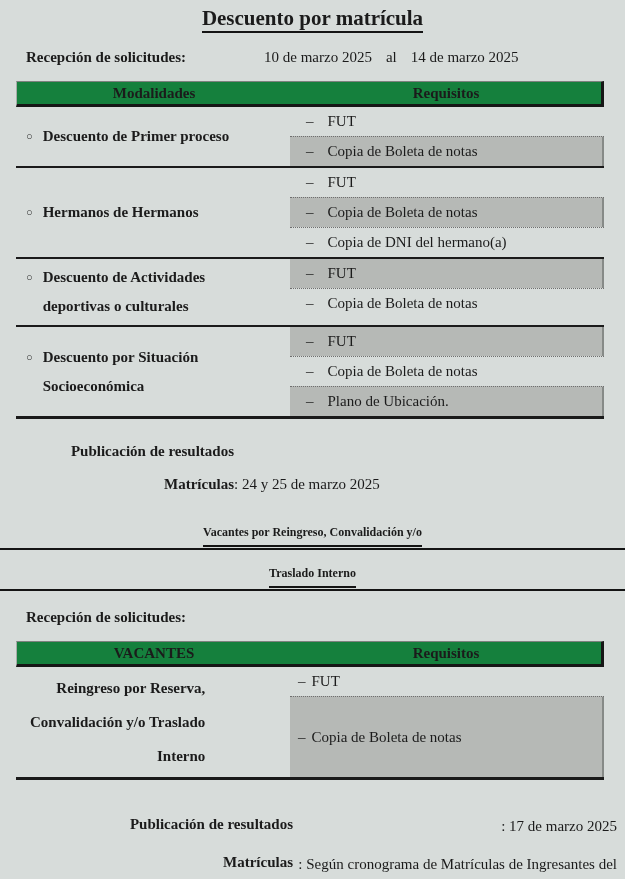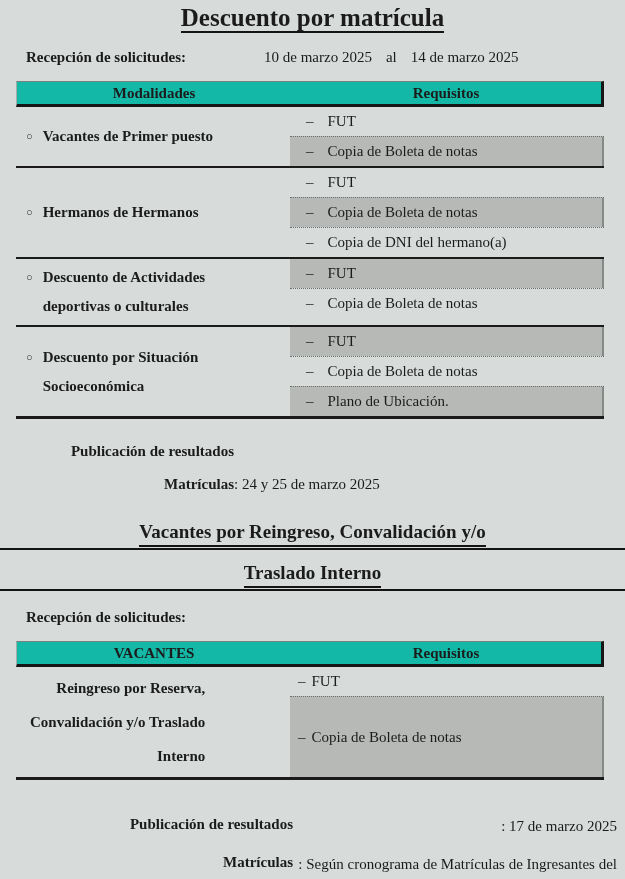--- a/index.html
+++ b/index.html
@@ -11,23 +11,23 @@
     background:#d7dcda;
     color:#1b1b1b;
     font-family:"Liberation Serif","DejaVu Serif",serif;
     font-size:15px;
     overflow:hidden;
     box-sizing:border-box;
     padding-top:6px;
   }
   
   .h-center{text-align:center;}
-  .title1{margin:0 0 14px 0;font-size:25px;font-weight:700;line-height:24px;}
+  .title1{margin:0 0 14px 0;font-size:21px;font-weight:700;line-height:24px;}
   .title1 span,.title2 span{display:inline-block;border-bottom:2px solid #141414;padding-bottom:1px;}
-  .title2{margin:26px 0 0 0;font-size:19px;font-weight:700;line-height:24px;}
+  .title2{margin:26px 0 0 0;font-size:12px;font-weight:700;line-height:24px;}
   .title2 .line{display:block;margin-bottom:11px;}
   
   .info-line{padding-left:26px;line-height:20px;margin-bottom:14px;display:flex;}
   .info-line .lbl{font-weight:700;}
   .recv1 .lbl{width:238px;flex:0 0 auto;}
   .recv1 .al{margin:0 14px;}
   .recv2{margin-top:16px;margin-bottom:14px;}
   .recv2 .lbl{margin-right:6px;}
   .result-line{padding-left:18px;line-height:20px;display:flex;align-items:flex-start;text-align:right;}
   .result-line .lbl{font-weight:700;flex:0 0 auto;}
@@ -35,21 +35,21 @@
   .res-b .lbl{width:275px;}
   .res-b .val{width:312px;line-height:24px;padding-left:12px;text-indent:-12px;}
   .mt22{margin-top:22px;}
   .mt13{margin-top:13px;}
   .mt34{margin-top:34px;}
   .mt14{margin-top:14px;}
   
   .doc-table{margin-left:16px;width:588px;}
   .thead{
     display:grid;grid-template-columns:274px 1fr;
-    background:#14b8a6;
+    background:#15803d;
     border-top:1px solid #7d817e;
     border-left:1px solid #a8aca9;
     border-right:3px solid #161616;
     border-bottom:3px solid #161616;
     box-sizing:border-box;
   }
   .thead .th{
     text-align:center;font-weight:700;line-height:22px;height:22px;
   }
   .trow{display:grid;grid-template-columns:274px 1fr;}
@@ -93,21 +93,21 @@
   <div class="doc-table ta">
       <div class="thead">
         <div class="th">Modalidades</div>
         <div class="th">Requisitos</div>
       </div>
       <div class="tbody">
         <div class="trow">
           <div class="mod-cell">
             <div class="mod-inner">
               <span class="bullet">○</span>
-              <span class="mod-text">Vacantes de Primer puesto</span>
+              <span class="mod-text">Descuento de Primer proceso</span>
             </div>
           </div>
           <div class="req-col">
             <div class="req">
               <span class="dash">–</span>
               <span>FUT</span>
             </div>
             <div class="req gray">
               <span class="dash">–</span>
               <span>Copia de Boleta de notas</span>

